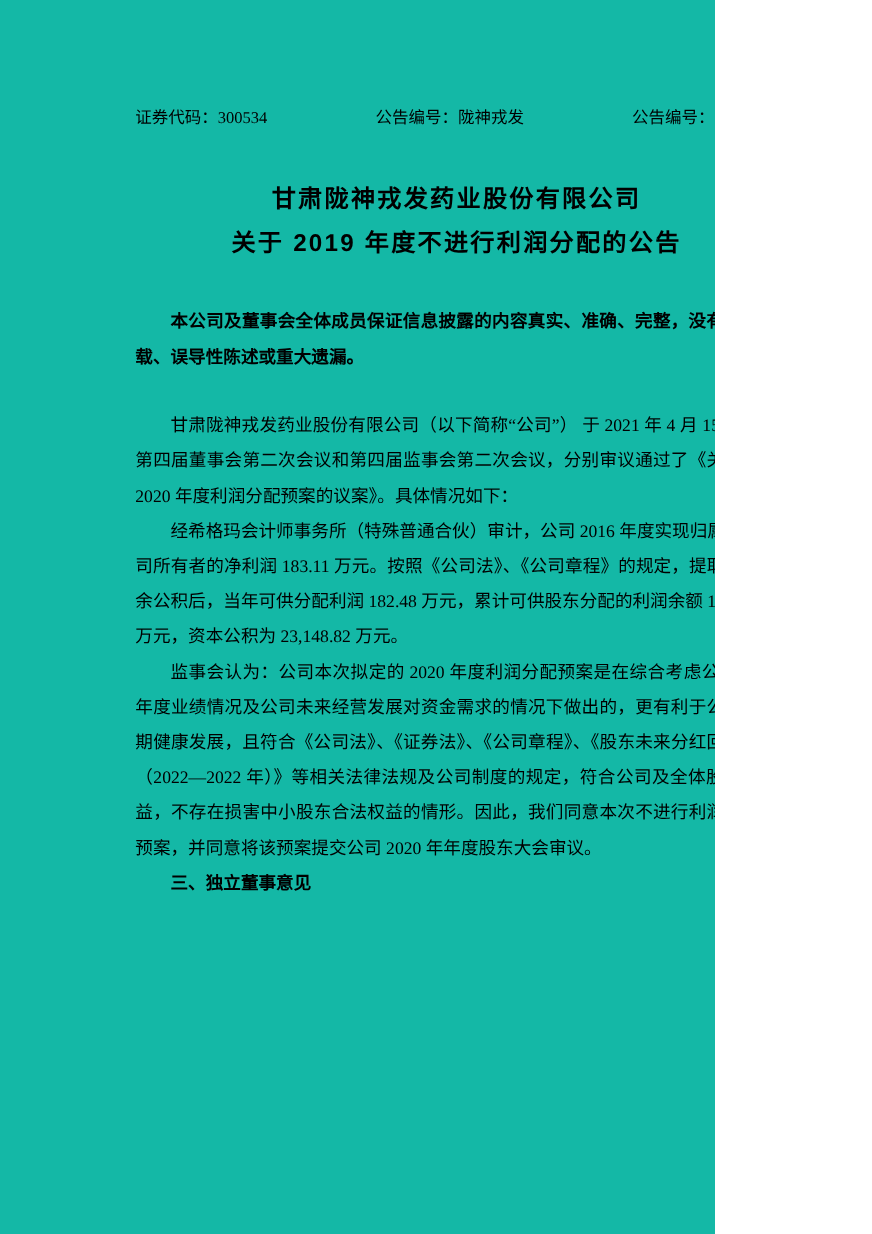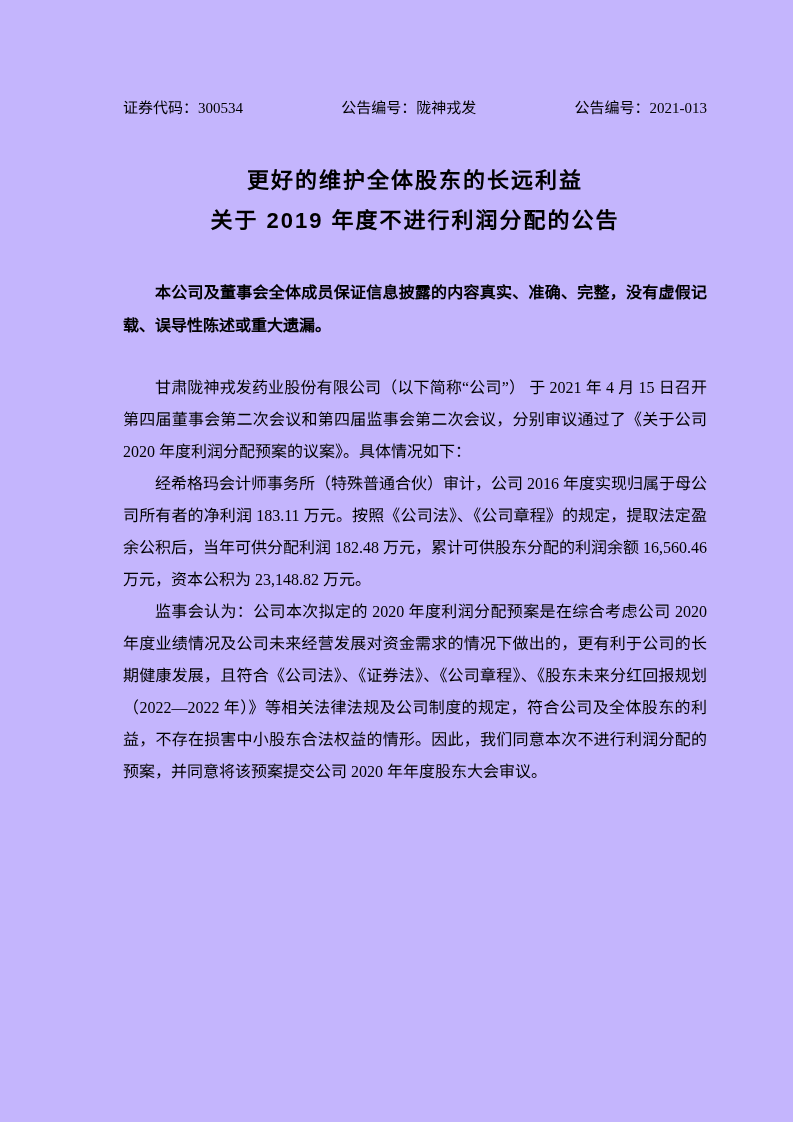--- a/index.html
+++ b/index.html
@@ -5,23 +5,23 @@
   * { margin: 0; padding: 0; box-sizing: border-box; }
   html, body { background: #ffffff; }
   body {
     width: 793px;
     height: 1122px;
     font-family: "Liberation Serif", "DejaVu Serif", serif;
     color: #000000;
   }
   .page {
     position: relative;
-    width: 793px;
+    width: 650px;
     height: 1122px;
-    background: #c4b5fd;
+    background: #14b8a6;
     overflow: hidden;
   }
   .content {
     position: absolute;
     left: 123px;
     top: 0;
     width: 584px;
     padding-top: 98px;
   }
   .doc-header {
@@ -73,29 +73,30 @@
 <div class="page">
   <div class="content">
 
     <div class="doc-header">
       <span>证券代码：300534</span>
       <span>公告编号：陇神戎发</span>
       <span>公告编号：2021-013</span>
     </div>
 
     <div class="title-block">
-      <div>更好的维护全体股东的长远利益</div>
+      <div>甘肃陇神戎发药业股份有限公司</div>
       <div>关于 2019 年度不进行利润分配的公告</div>
     </div>
 
     <p class="disclaimer">本公司及董事会全体成员保证信息披露的内容真实、准确、完整，没有虚假记载、误导性陈述或重大遗漏。</p>
 
     <div class="body-block">
       <p class="para">甘肃陇神戎发药业股份有限公司（以下简称“公司”） 于 2021 年 4 月 15 日召开第四届董事会第二次会议和第四届监事会第二次会议，分别审议通过了《关于公司 2020 年度利润分配预案的议案》。具体情况如下：</p>
 
       <p class="para">经希格玛会计师事务所（特殊普通合伙）审计，公司 2016 年度实现归属于母公司所有者的净利润 183.11 万元。按照《公司法》、《公司章程》的规定，提取法定盈余公积后，当年可供分配利润 182.48 万元，累计可供股东分配的利润余额 16,560.46 万元，资本公积为 23,148.82 万元。</p>
 
       <p class="para">监事会认为：公司本次拟定的 2020 年度利润分配预案是在综合考虑公司 2020 年度业绩情况及公司未来经营发展对资金需求的情况下做出的，更有利于公司的长期健康发展，且符合《公司法》、《证券法》、《公司章程》、《股东未来分红回报规划（2022—2022 年）》等相关法律法规及公司制度的规定，符合公司及全体股东的利益，不存在损害中小股东合法权益的情形。因此，我们同意本次不进行利润分配的预案，并同意将该预案提交公司 2020 年年度股东大会审议。</p>
 
+      <h2 class="section-heading">三、独立董事意见</h2>
     </div>
 
   </div>
 </div>
 
 </body></html>

